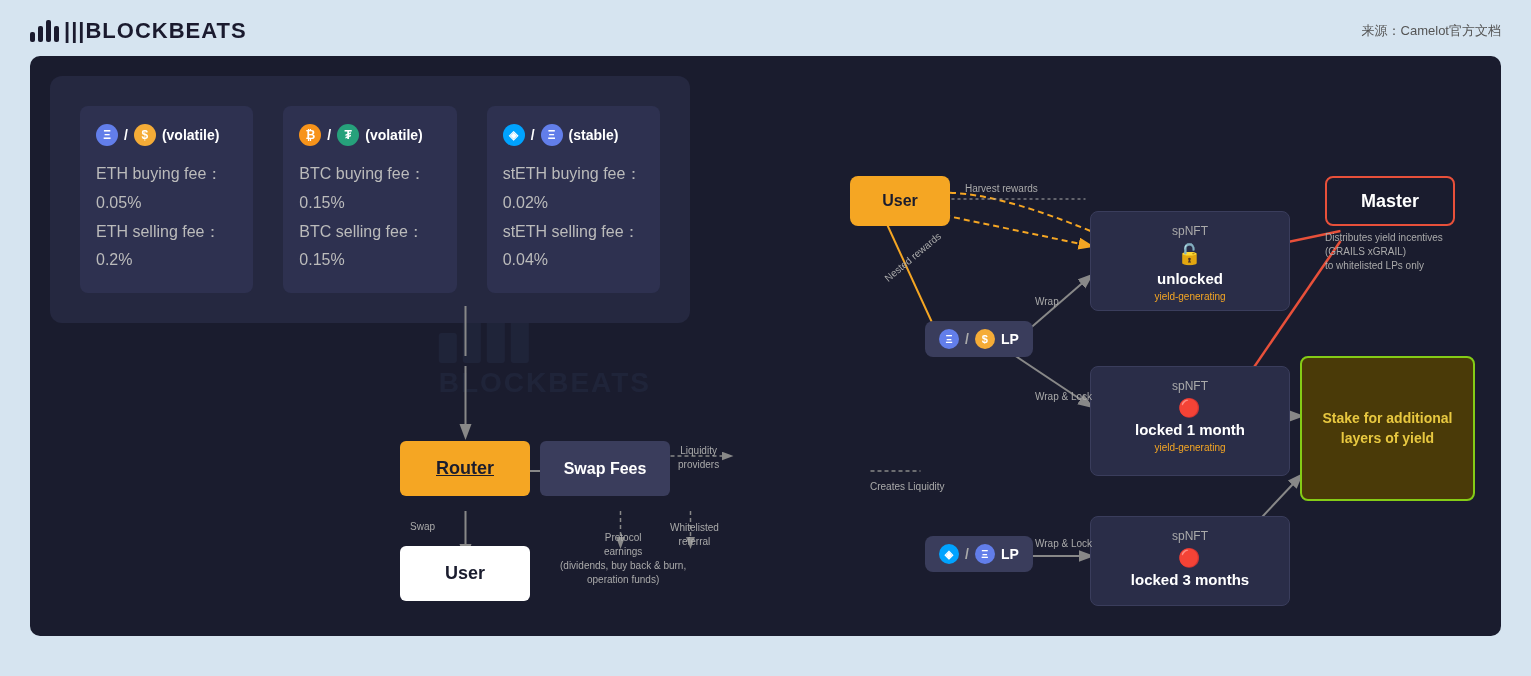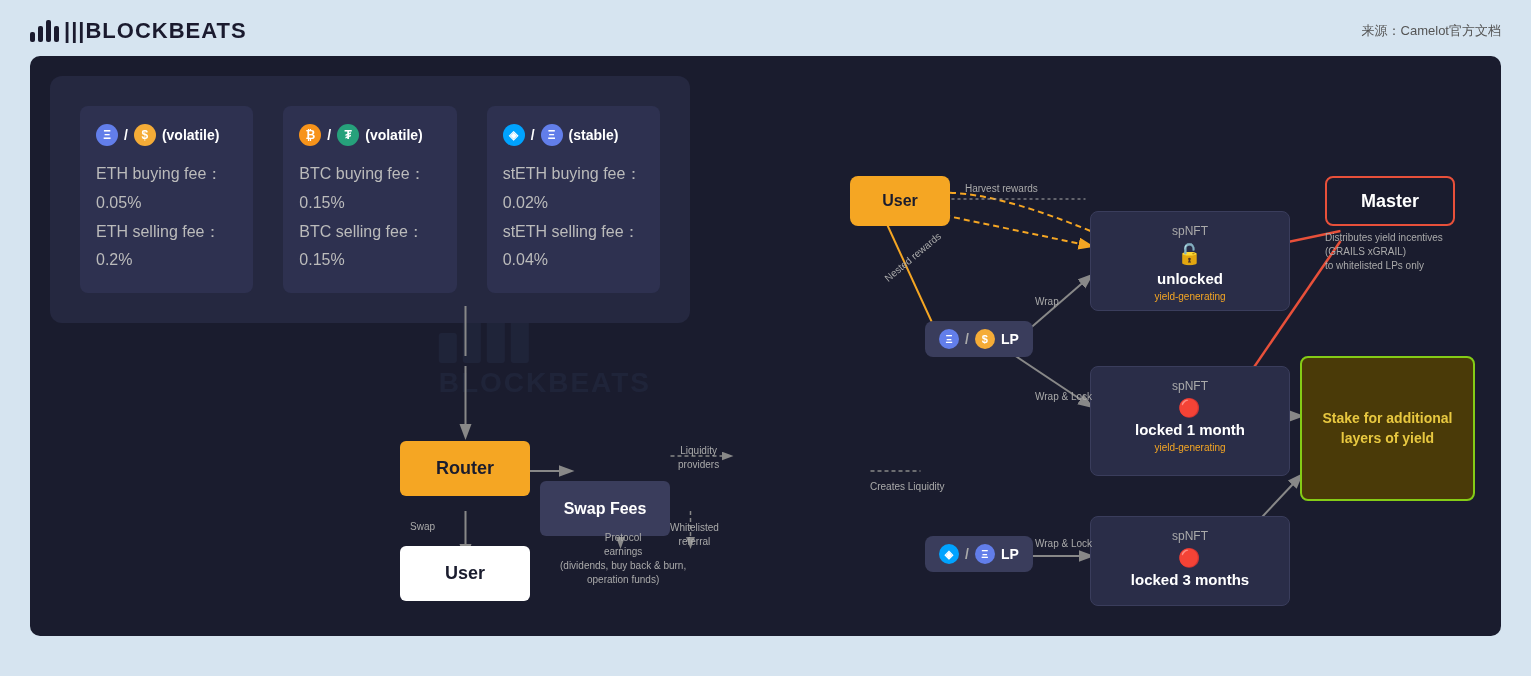--- a/index.html
+++ b/index.html
@@ -138,21 +138,20 @@
       background: #f5a623;
       color: #1a1c2e;
     }
     .box-white {
       background: #ffffff;
       color: #1a1c2e;
     }
     .box-gray {
       background: #3a3d5c;
       color: #fff;
-      margin-top: 40px;
     }
     
     .arrow-label {
       position: absolute;
       font-size: 10px;
       color: #aaa;
       text-align: center;
       white-space: nowrap;
     }
     
@@ -356,21 +355,21 @@
 
     <line x1="1310" y1="185" x2="1190" y2="360" stroke="#e8503a" stroke-width="2.5" marker-end="url(#arrowRed)"></line>
 
     <line x1="1195" y1="360" x2="1270" y2="360" stroke="#888" stroke-width="2" marker-end="url(#arrowGray)"></line>
 
     <line x1="1195" y1="500" x2="1270" y2="420" stroke="#888" stroke-width="2" marker-end="url(#arrowGray)"></line>
 
     <line x1="855" y1="143" x2="1055" y2="143" stroke="#aaa" stroke-width="1" stroke-dasharray="3,3"></line>
   </svg>
 
-  <div class="box box-orange" style="position:absolute; left:370px; top:385px; width:130px; height:55px; font-size:18px;">
+  <div class="box box-orange" style="position:absolute; left:370px; top:385px; width:130px; height:55px; font-size:18px;text-decoration:underline;">
     <span>Router</span>
   </div>
 
   <div class="box box-gray" style="position:absolute; left:510px; top:385px; width:130px; height:55px; font-size:16px;">
     <span>Swap Fees</span>
   </div>
 
   <div class="box box-white" style="position:absolute; left:370px; top:490px; width:130px; height:55px; font-size:18px;">
     <span>User</span>
   </div>

